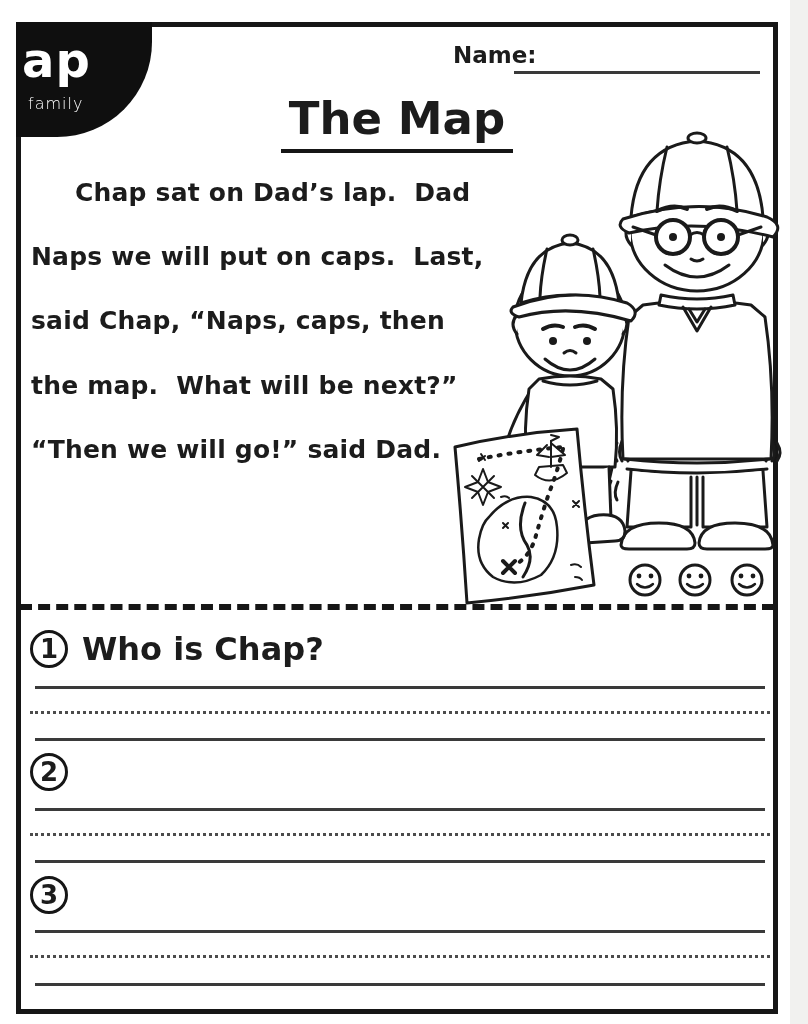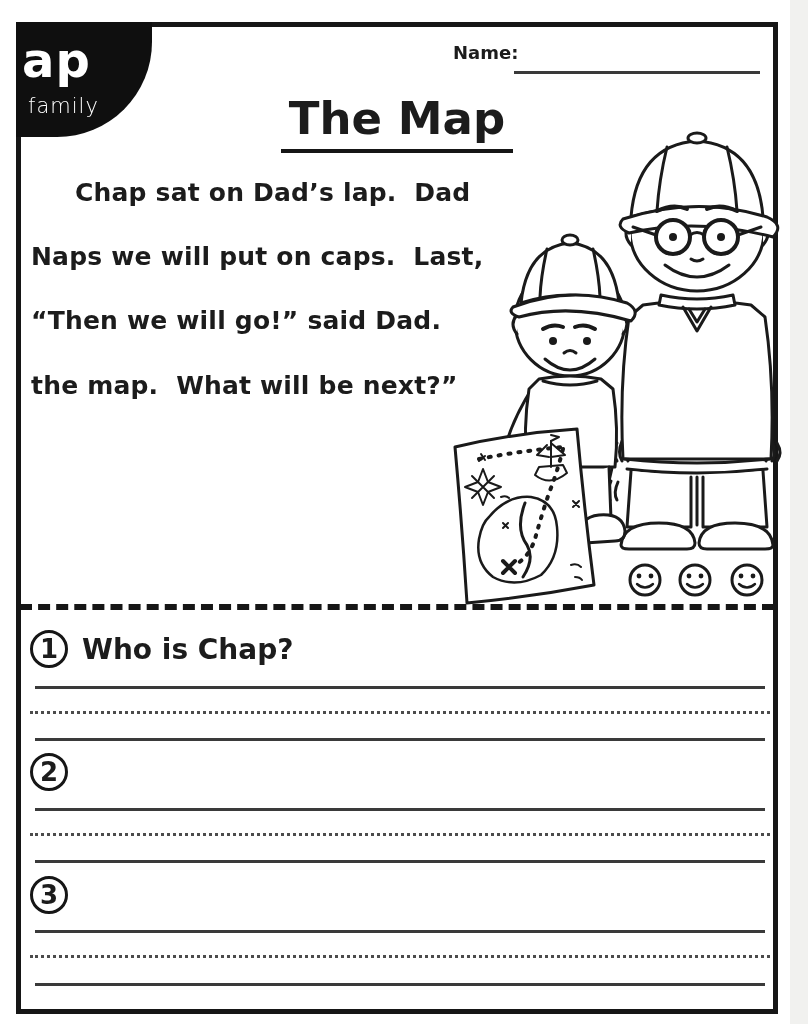--- a/index.html
+++ b/index.html
@@ -24,26 +24,26 @@
     position:absolute; left:16px; top:22px; width:136px; height:115px;
     background:#0f0f0f; border-bottom-right-radius:95px;
     z-index:5; color:#ffffff;
   }
   .badge .family-sound {
     position:absolute; left:6px; top:10px;
     font-size:48px; font-weight:bold; letter-spacing:1px;
   }
   .badge .family-word {
     position:absolute; left:12px; top:72px;
-    font-size:21px; font-weight:300; letter-spacing:1px;
+    font-size:16px; font-weight:300; letter-spacing:1px;
   }
   
   .name-label {
     position:absolute; left:453px; top:42px;
-    font-size:18px; font-weight:bold;
+    font-size:23px; font-weight:bold;
   }
   .name-line {
     position:absolute; left:514px; top:71px; width:246px; height:0;
     border-bottom:3px solid #3a3a3a;
   }
   
   .title-wrap {
     position:absolute; left:16px; top:92px; width:762px; text-align:center;
   }
   .title-text {
@@ -71,21 +71,21 @@
   }
   
   .question-row {
     position:absolute; left:30px; display:flex; align-items:center; gap:14px;
   }
   .q-circle {
     width:38px; height:38px; border:3px solid #161616; border-radius:50%;
     display:flex; align-items:center; justify-content:center;
     font-size:26px; font-weight:bold; flex:0 0 auto;
   }
-  .q-text { font-size:28px; font-weight:600; white-space:pre; }
+  .q-text { font-size:32px; font-weight:600; white-space:pre; }
   .ans-solid {
     position:absolute; left:35px; width:730px; height:0;
     border-top:3px solid #3a3a3a;
   }
   .ans-dotted {
     position:absolute; left:30px; width:740px; height:0;
     border-top:3px dotted #4c4c4c;
   }
 </style>
 </head>
@@ -102,22 +102,23 @@
 <div class="name-label">Name:</div>
 <div class="name-line"></div>
 
 <div class="title-wrap">
   <span class="title-text">The Map</span>
 </div>
 
 <div class="passage">
   <div class="passage-line indent">Chap sat on Dad’s lap.  Dad</div>
   <div class="passage-line">Naps we will put on caps.  Last,</div>
+  <div class="passage-line">said Chap, “Naps, caps, then</div>
+  <div class="passage-line">the map.  What will be next?”</div>
   <div class="passage-line">“Then we will go!” said Dad.</div>
-  <div class="passage-line">the map.  What will be next?”</div>
 </div>
 
 <div class="illustration">
 <svg viewBox="0 0 340 480" fill="none" stroke="#1a1a1a" stroke-width="3" stroke-linecap="round" stroke-linejoin="round">
 
   <g>
 
     <path d="M196,186 Q182,250 178,312 Q176,326 180,332" fill="#ffffff"></path>
     <path d="M308,186 Q322,250 326,312 Q328,326 324,332" fill="#ffffff"></path>
 

